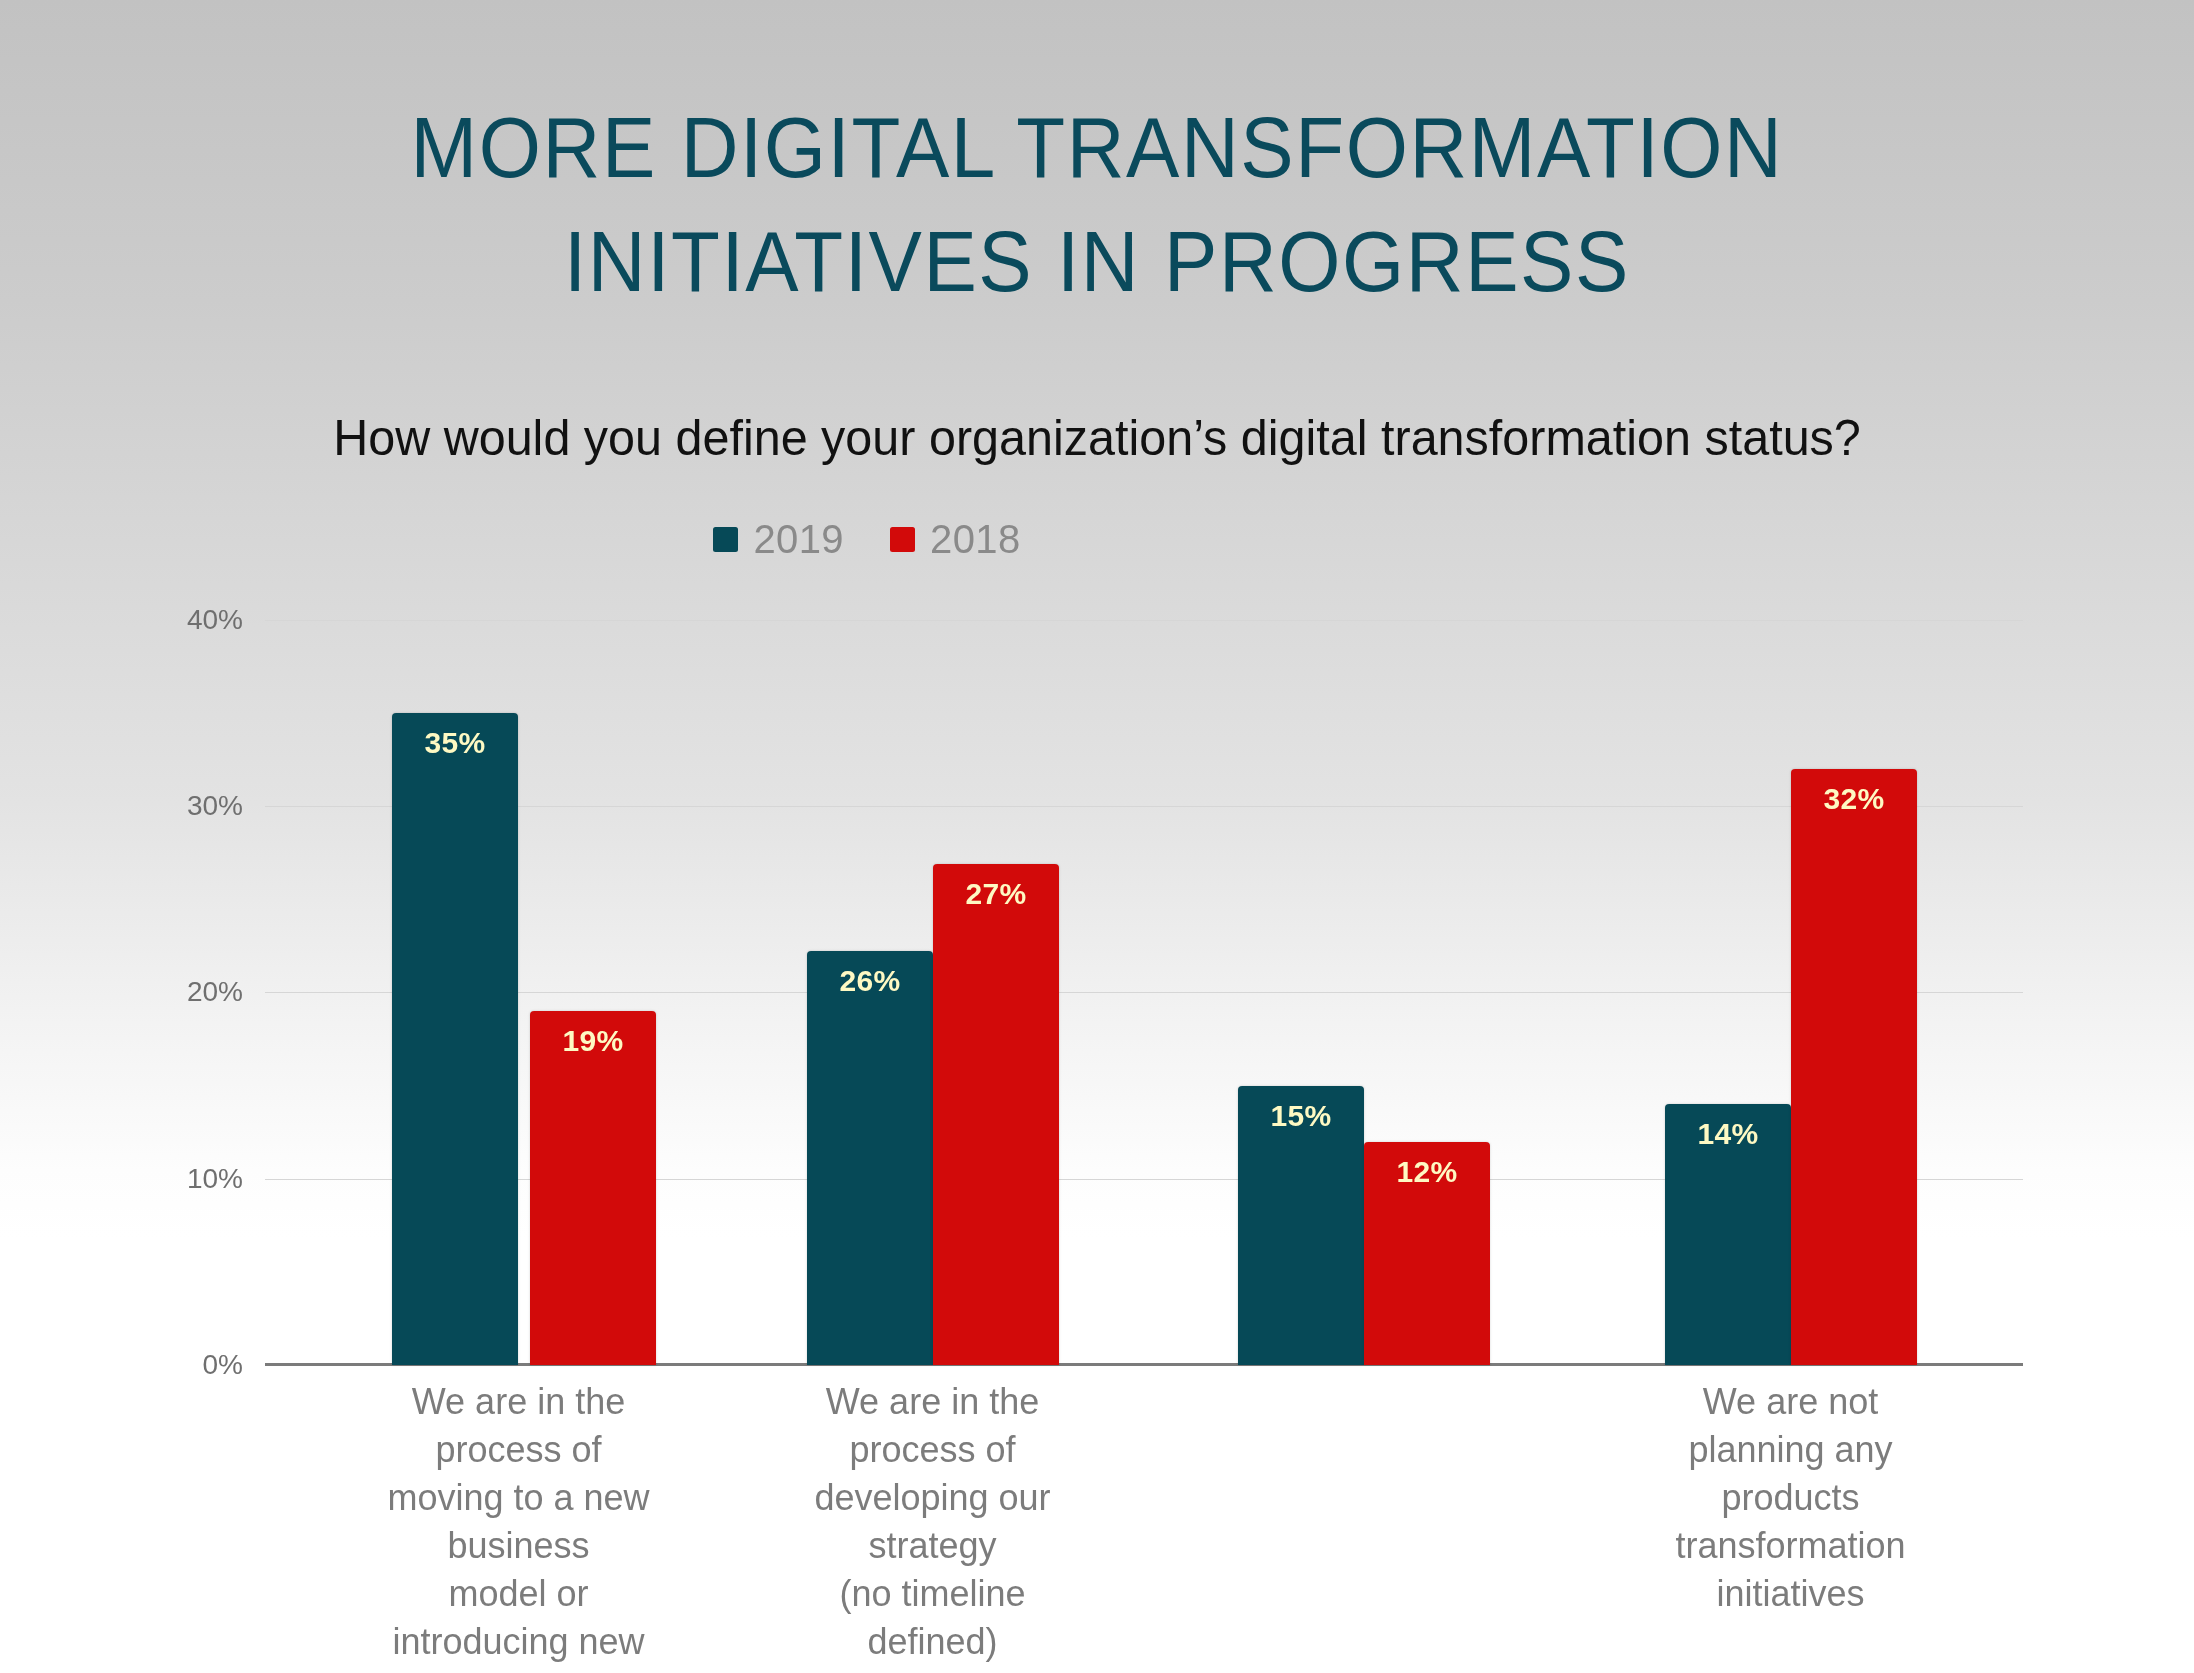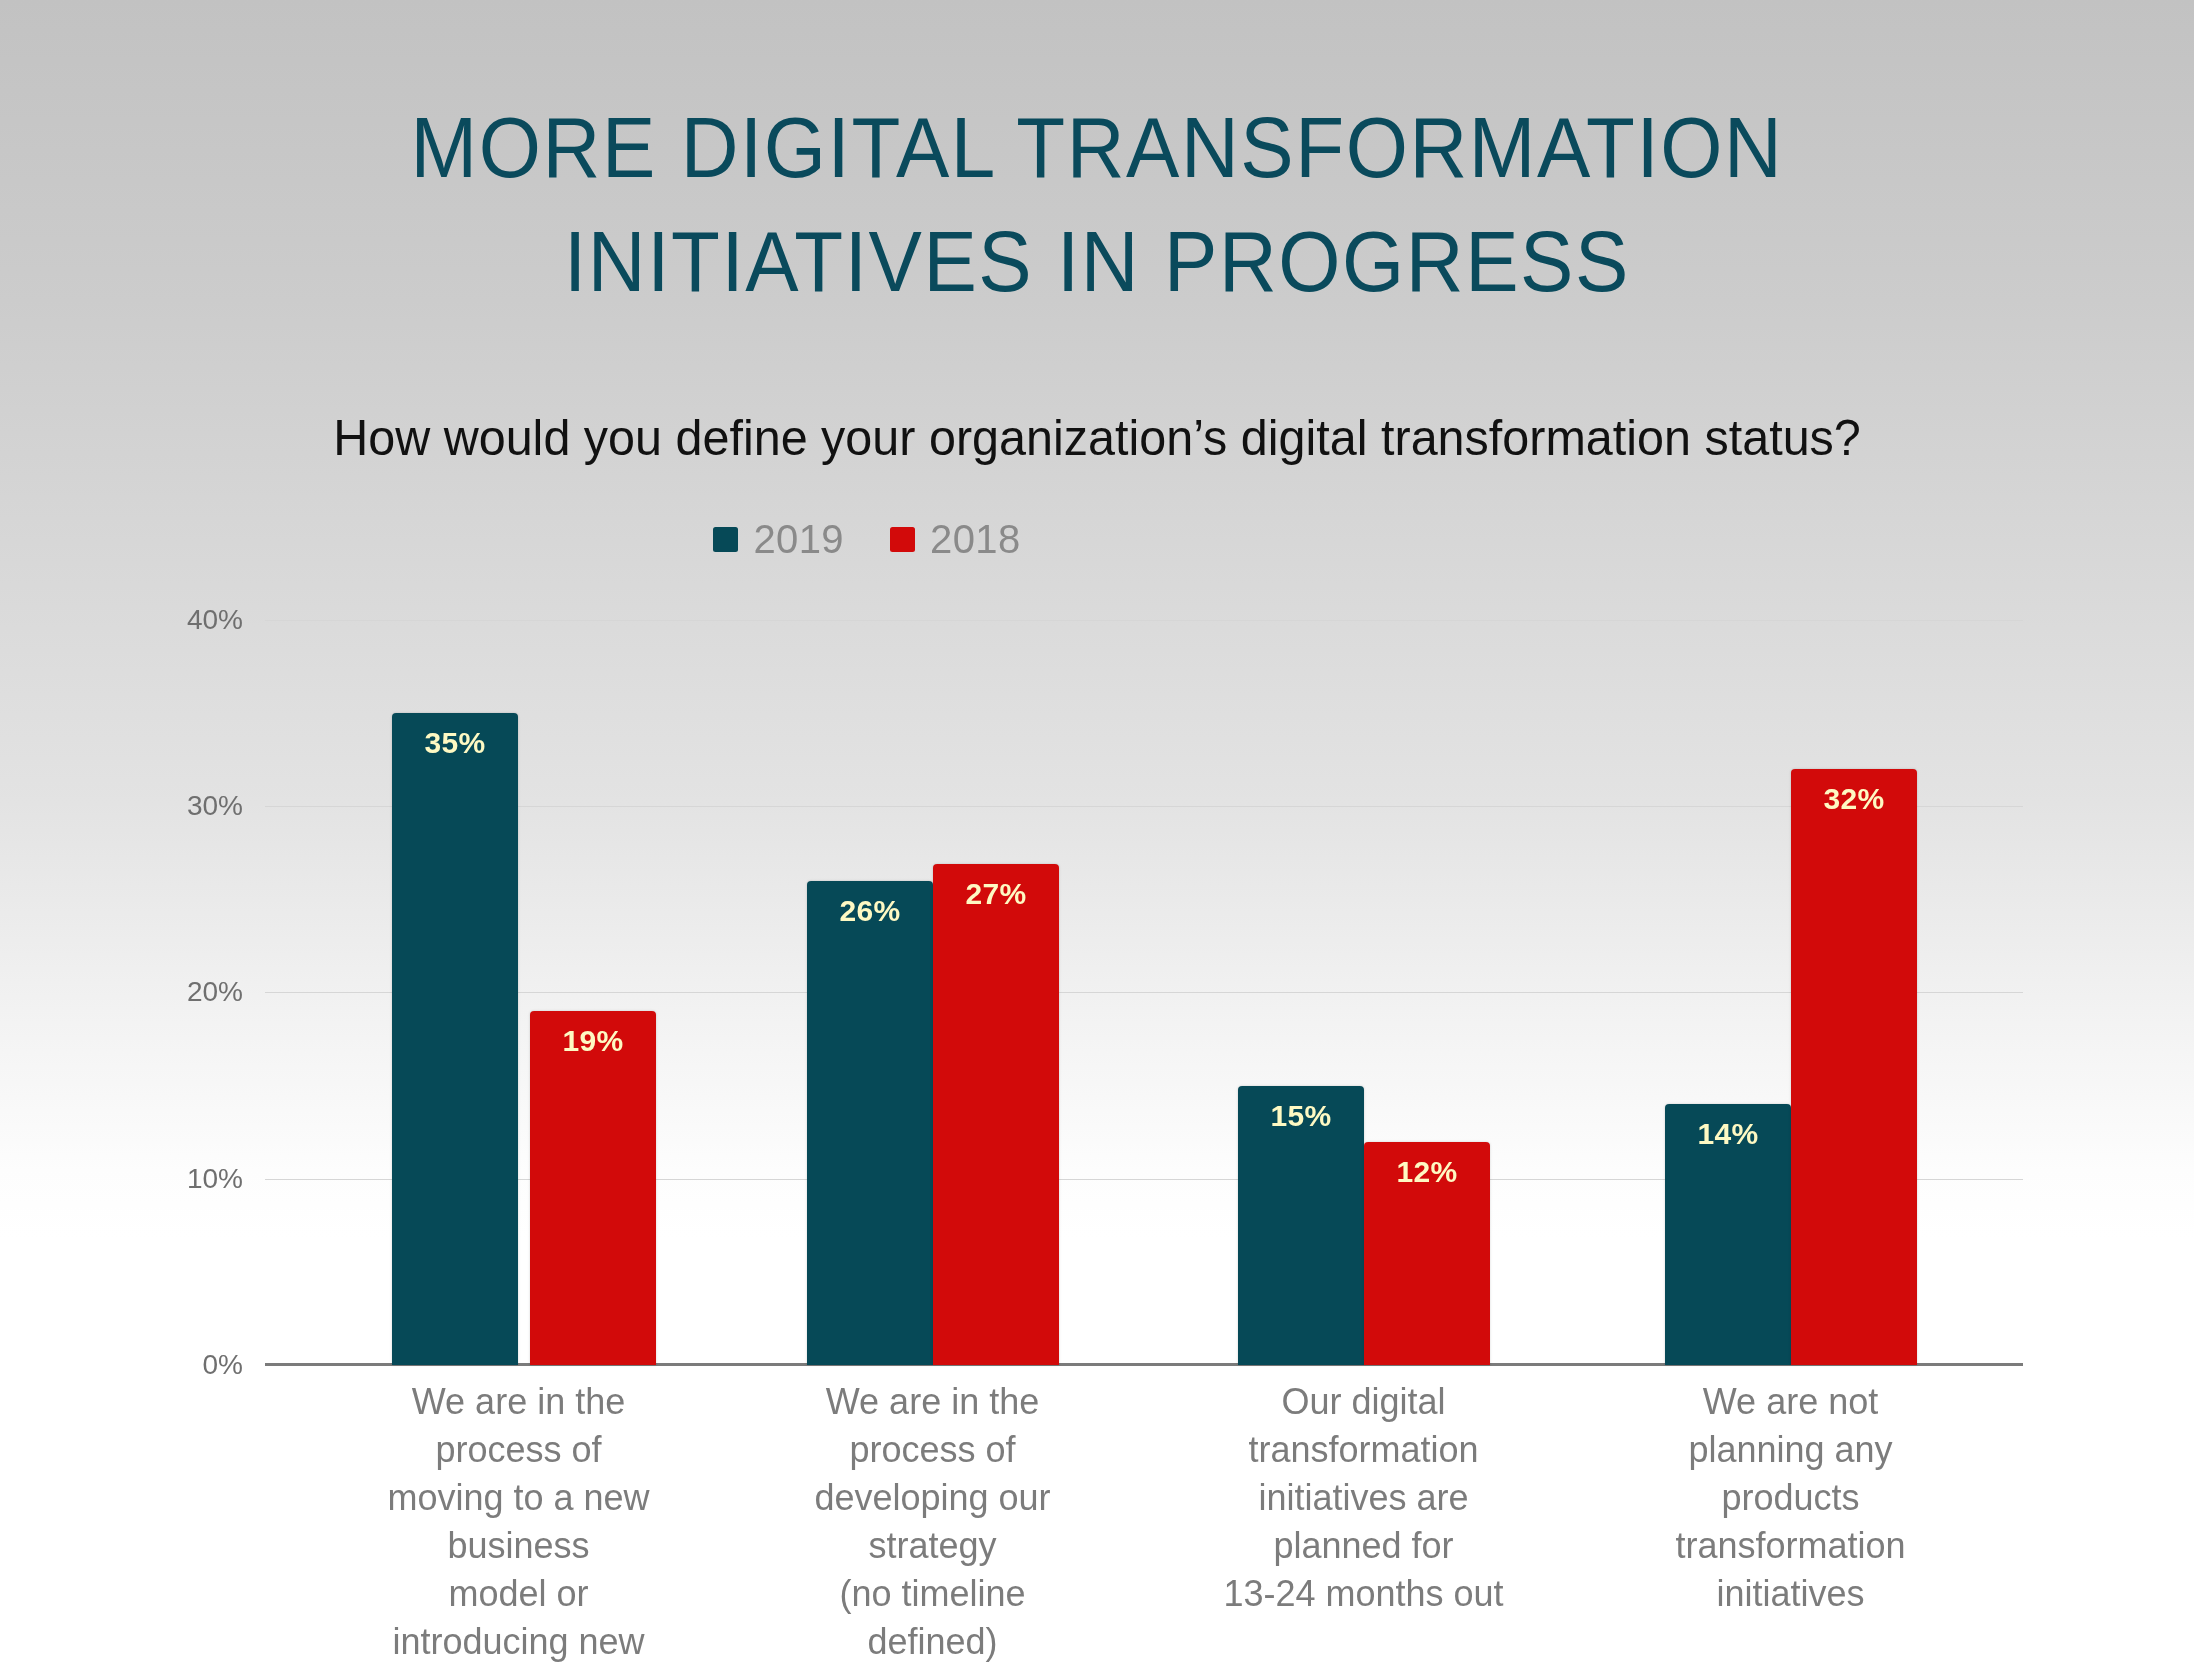--- a/index.html
+++ b/index.html
@@ -195,21 +195,21 @@
         <div class="gridline" style="top: 0px;"></div>
         <div class="ytick" style="top: 0px;">40%</div>
       </div>
     <div id="barlayer">
         <div class="bar s2019" style="height: 652px; left: 127px; background: rgb(6, 73, 87);">
           <span class="bar-label">35%</span>
         </div>
         <div class="bar s2018" style="height: 354px; left: 253px; background: rgb(210, 10, 10); margin-left: 12px;">
           <span class="bar-label">19%</span>
         </div>
-        <div class="bar s2019" style="height: 484px; left: 542px; background: rgb(6, 73, 87);">
+        <div class="bar s2019" style="height: 414px; left: 542px; background: rgb(6, 73, 87);">
           <span class="bar-label">26%</span>
         </div>
         <div class="bar s2018" style="height: 501px; left: 668px; background: rgb(210, 10, 10);">
           <span class="bar-label">27%</span>
         </div>
         <div class="bar s2019" style="height: 279px; left: 973px; background: rgb(6, 73, 87);">
           <span class="bar-label">15%</span>
         </div>
         <div class="bar s2018" style="height: 223px; left: 1099px; background: rgb(210, 10, 10);">
           <span class="bar-label">12%</span>
@@ -228,25 +228,20 @@
         <div>We are in the process of</div>
         <div>moving to a new business</div>
         <div>model or introducing new</div>
         <div>digital products/services</div>
       </div>
       <div class="cat" style="left: 514px; width: 307px;">
         <div>We are in the process of</div>
         <div>developing our strategy</div>
         <div>(no timeline defined)</div>
       </div>
-      <div class="cat" style="left: 945px; width: 307px;">
-        <div>Our digital transformation</div>
-        <div>initiatives are planned for</div>
-        <div>13-24 months out</div>
-      </div>
       <div class="cat" style="left: 1372px; width: 307px;">
         <div>We are not planning any</div>
         <div>products transformation</div>
         <div>initiatives</div>
       </div>
     </div>
 
 </div>
 
 

